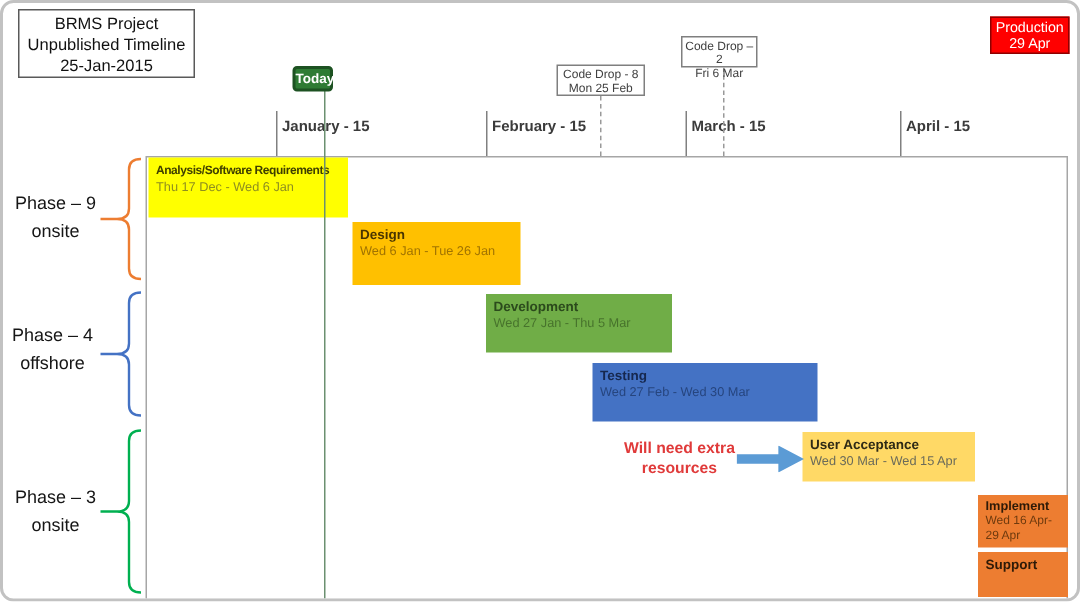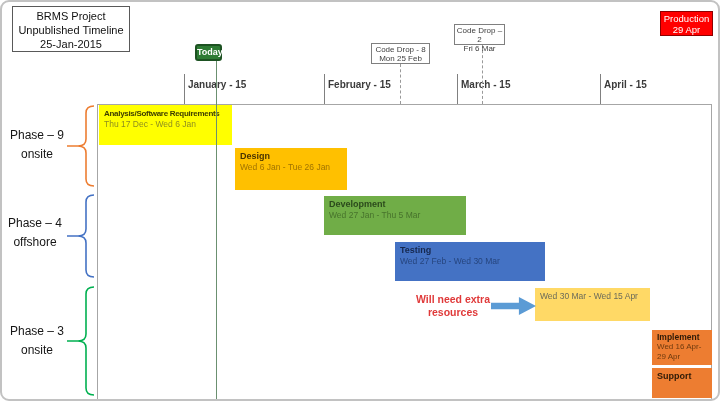--- a/index.html
+++ b/index.html
@@ -44,21 +44,21 @@
   .br1{top:102px}.br2{top:191px}.br3{top:283px}
   
   .bar{position:absolute;padding:3px 5px;box-sizing:border-box;z-index:2;overflow:hidden;}
   .bar .t{font-size:9px;font-weight:bold;line-height:11px;white-space:nowrap;}
   .bar .d{font-size:8.5px;line-height:11px;white-space:nowrap;}
   .tight{font-size:8px !important;letter-spacing:-0.3px;}
   .c-analysis{left:97px;top:103px;width:133px;height:40px;background:#FFFF00;}
   .c-analysis .t{color:#3F3F00}.c-analysis .d{color:#8F8F1F}
   .c-design{left:233px;top:146px;width:112px;height:42px;background:#FFC000;}
   .c-design .t{color:#4A3500}.c-design .d{color:#A17300}
-  .c-dev{left:322px;top:194px;width:142px;height:39px;background:#70AD47;}
+  .c-dev{left:322px;top:194px;width:124px;height:39px;background:#70AD47;}
   .c-dev .t{color:#2B4A1C}.c-dev .d{color:#47732C}
   .c-test{left:393px;top:240px;width:150px;height:39px;background:#4472C4;}
   .c-test .t{color:#16284E}.c-test .d{color:#26457E}
   .c-ua{left:533px;top:286px;width:115px;height:33px;background:#FFD966;}
   .c-ua .t{color:#2E2A16}.c-ua .d{color:#6B6B5A}
   .c-impl{left:650px;top:328px;width:60px;height:35px;background:#ED7D31;padding:2px 5px;}
   .c-impl .t{font-size:8.5px;line-height:10px;color:#2E1A07}
   .c-impl .d{font-size:8px;line-height:10px;color:#6E3A0E}
   .c-supp{left:650px;top:366px;width:60px;height:30px;background:#ED7D31;}
   .c-supp .t{color:#2E1A07}
@@ -150,20 +150,21 @@
     <div class="t">Development</div>
     <div class="d">Wed 27 Jan - Thu 5 Mar</div>
   </div>
 
   <div class="bar c-test">
     <div class="t">Testing</div>
     <div class="d">Wed 27 Feb - Wed 30 Mar</div>
   </div>
 
   <div class="bar c-ua">
+    <div class="t">User Acceptance</div>
     <div class="d">Wed 30 Mar - Wed 15 Apr</div>
   </div>
 
   <div class="bar c-impl">
     <div class="t">Implement</div>
     <div class="d">Wed 16 Apr-</div>
     <div class="d">29 Apr</div>
   </div>
 
   <div class="bar c-supp">

